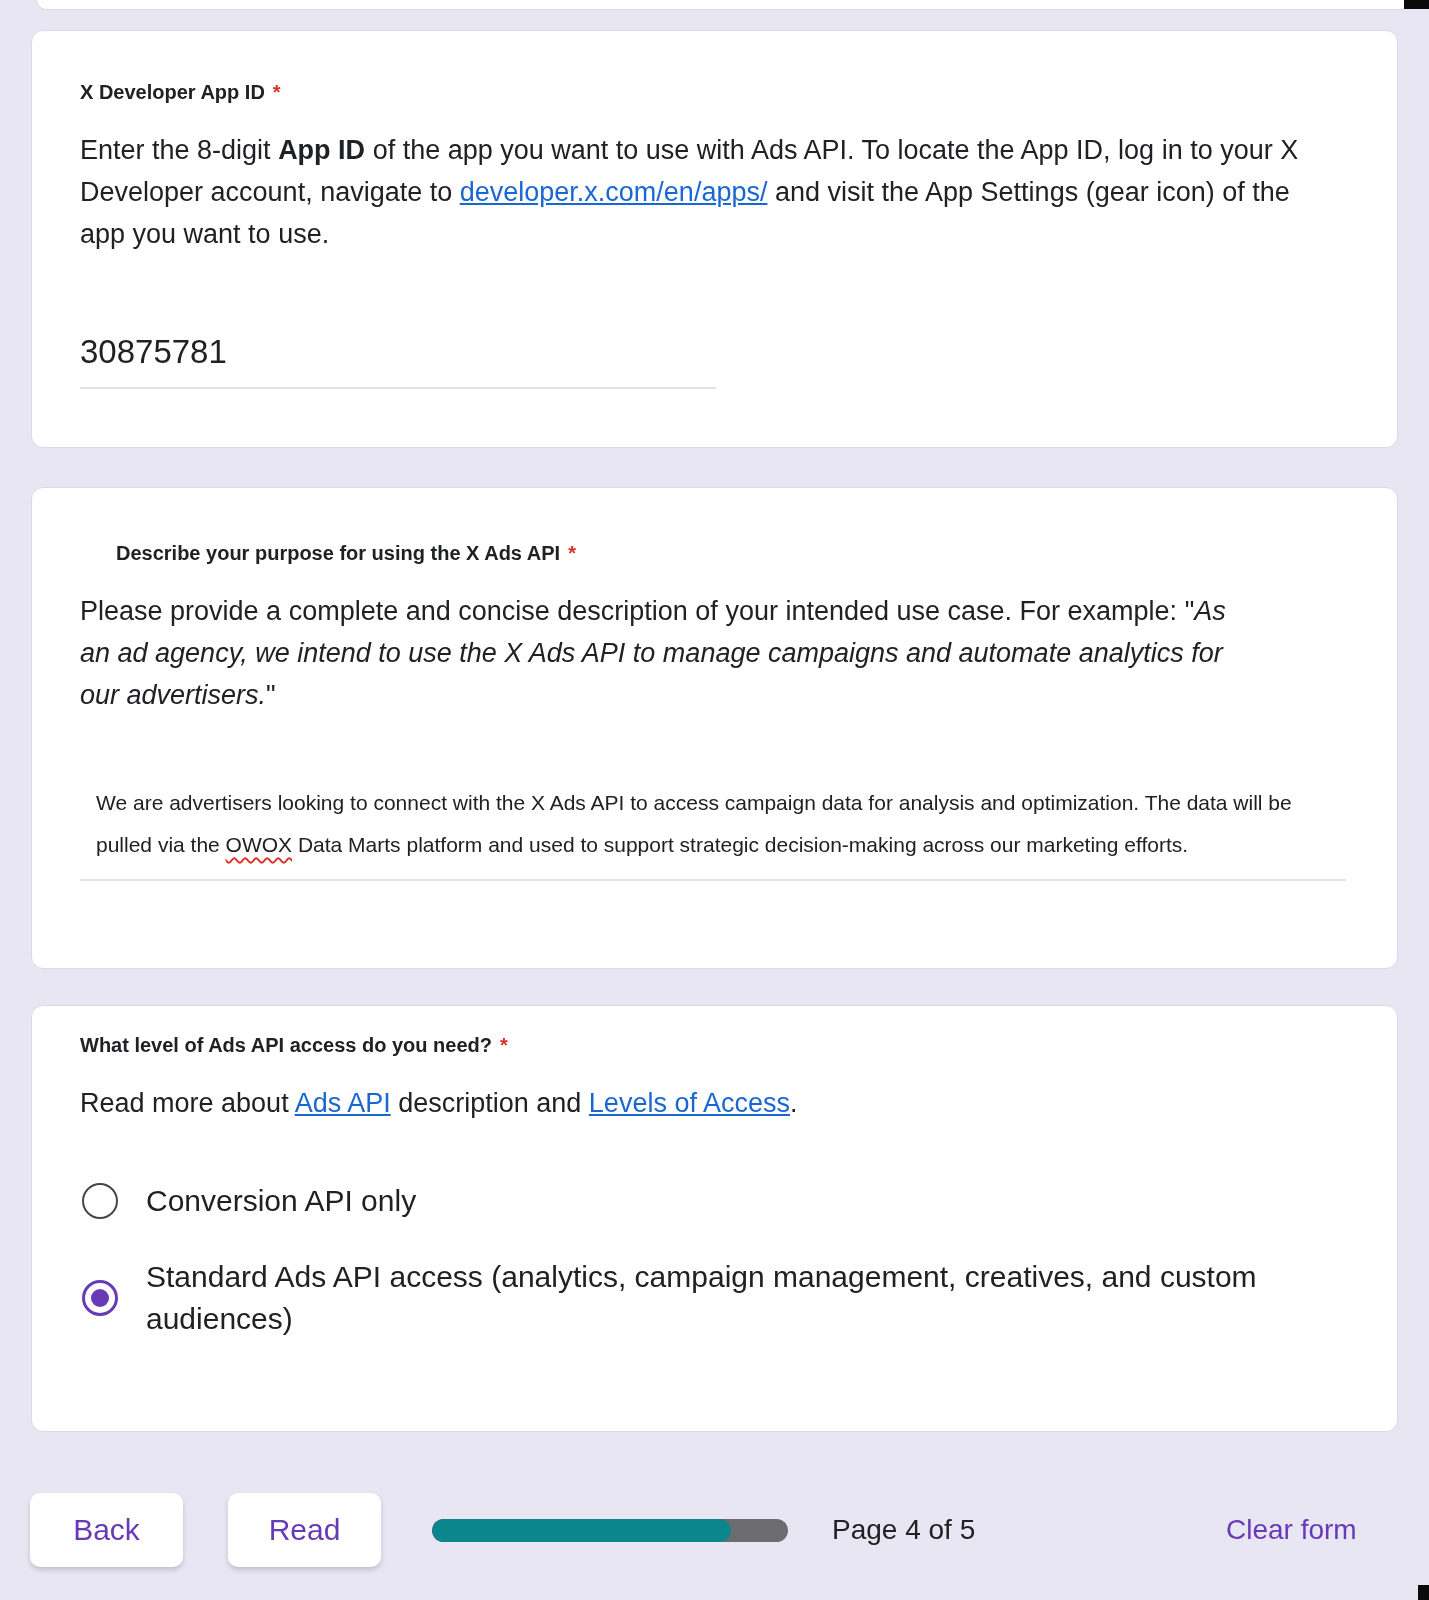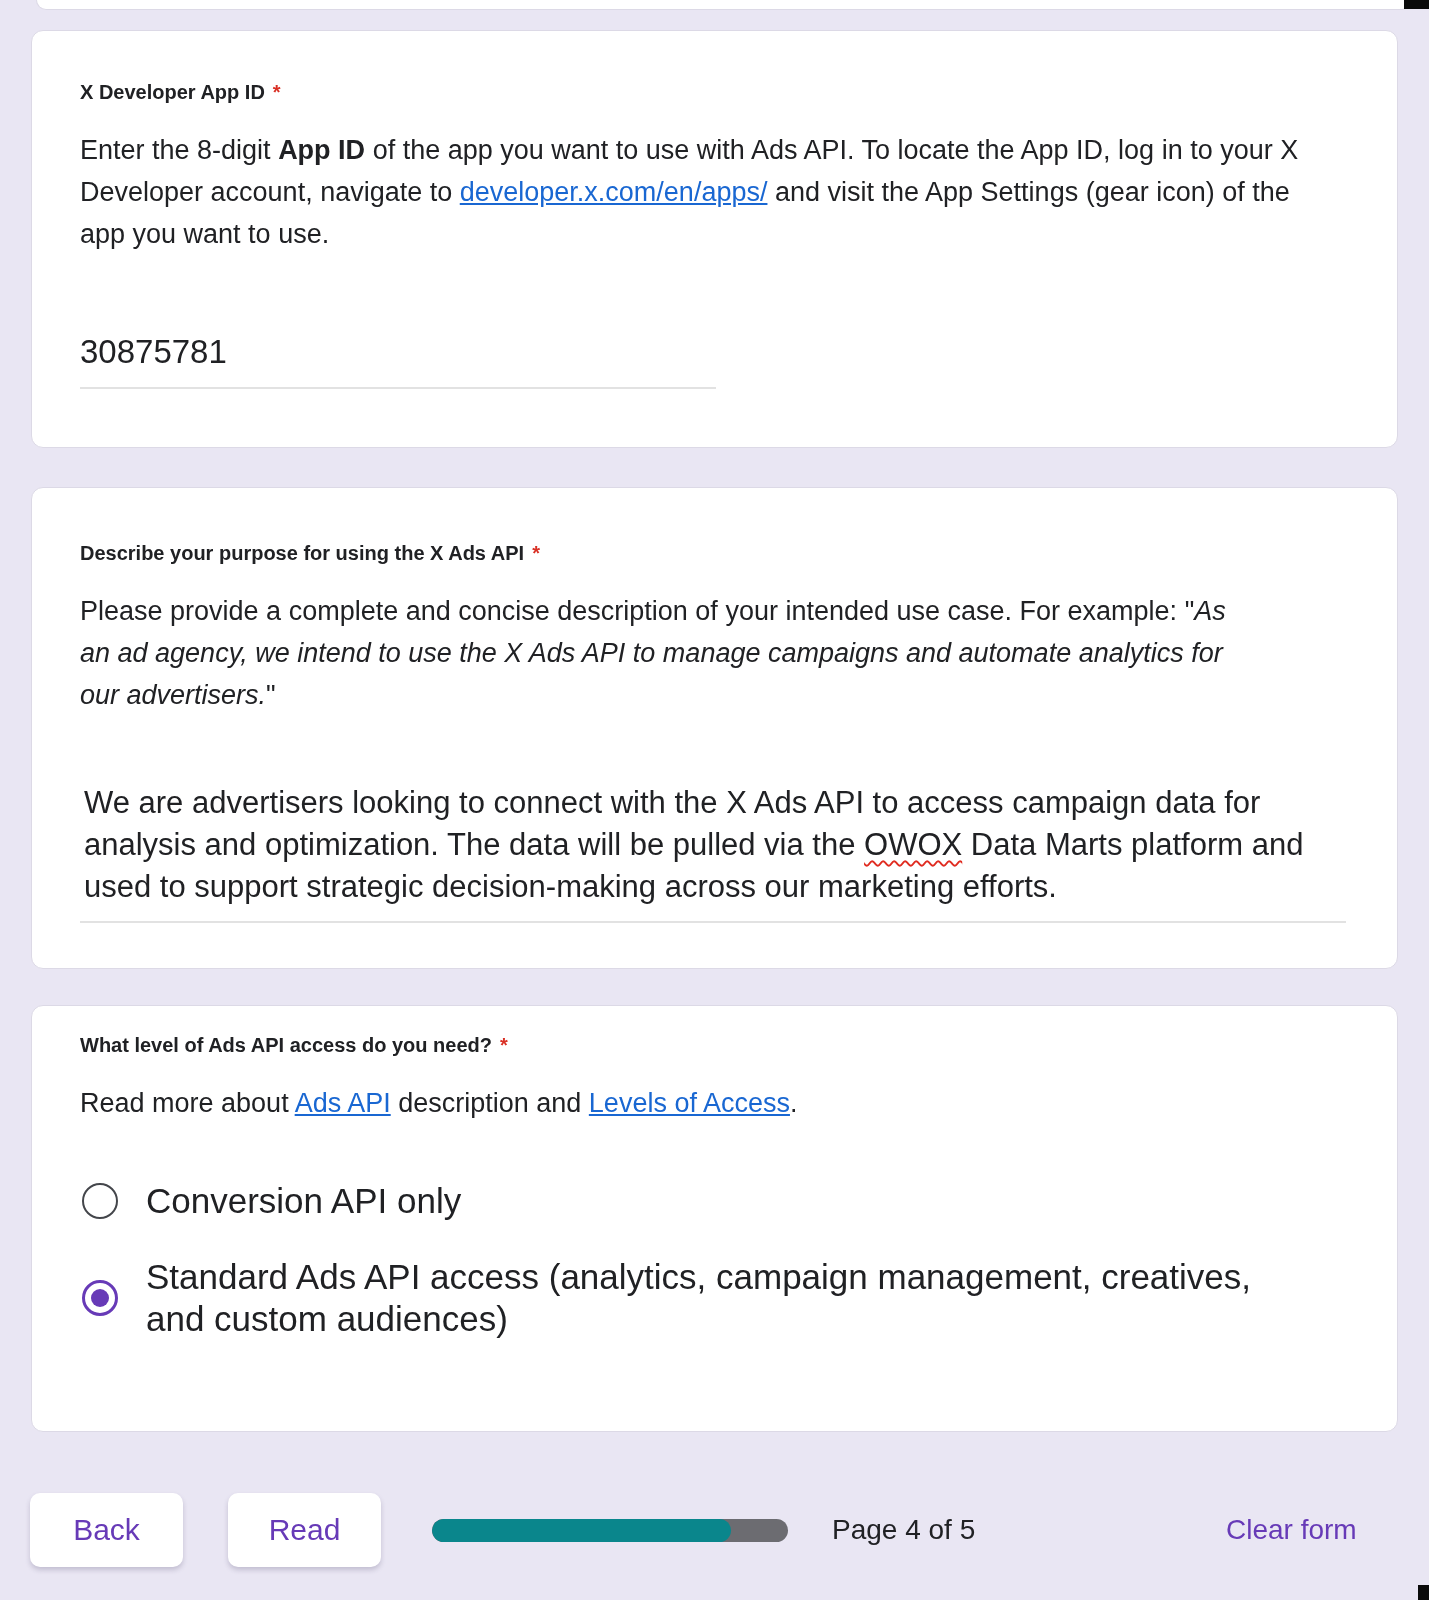--- a/index.html
+++ b/index.html
@@ -34,37 +34,37 @@
   #card-access{top:1005px;height:427px;}
   #top-partial-card{
     position:absolute;left:36px;top:0;width:1376px;height:10px;
     background:var(--card-bg);border-radius:0 0 12px 12px;
     border:1px solid var(--card-border);border-top:none;
   }
   .card-title{
     margin:0;font-size:20px;line-height:34px;font-weight:700;color:var(--text);
   }
   #card-app-id .card-title{padding-top:44px;}
-  #card-purpose .card-title{padding-top:48px;}
+  #card-purpose .card-title{padding-top:48px;margin-left:36px;}
   #card-access .card-title{padding-top:22px;}
   .asterisk{color:var(--asterisk);font-weight:700;margin-left:8px;}
   .card-desc{
     margin:20px 0 0;font-size:27px;line-height:42px;color:var(--text);
   }
   #card-app-id .card-desc{max-width:1226px;}
   #card-purpose .card-desc{max-width:1180px;}
   .inline-link{color:var(--link);text-decoration:underline;cursor:pointer;}
   .answer-value{
     margin-top:80px;font-size:33px;line-height:34px;color:var(--text);
   }
   .input-underline{
     margin-top:18px;width:636px;border-bottom:2px solid var(--underline);
   }
   .answer-paragraph{
-    margin:66px 4px 0;font-size:31px;line-height:42px;color:var(--text);
+    margin:66px 16px 0;font-size:21px;line-height:42px;color:var(--text);
   }
   .textarea-underline{
     margin-top:13px;width:1266px;border-bottom:2px solid var(--underline);
   }
   .misspelled{
     text-decoration-line:underline;
     text-decoration-style:wavy;
     text-decoration-color:#e02b20;
     text-decoration-thickness:2px;
     text-underline-offset:5px;
@@ -77,21 +77,21 @@
   .radio-outer{
     flex:0 0 auto;width:36px;height:36px;border-radius:50%;
     border:2px solid #44464b;margin-left:2px;margin-right:28px;
     display:flex;align-items:center;justify-content:center;background:#fff;
   }
   .radio-outer.selected{
     border:3px solid var(--accent);
   }
   .radio-dot{width:18px;height:18px;border-radius:50%;background:var(--accent);}
   .radio-label{
-    font-size:35px;line-height:42px;color:var(--text);max-width:1150px;
+    font-size:30px;line-height:42px;color:var(--text);max-width:1150px;
   }
   .footer-btn{
     position:absolute;top:1493px;width:153px;height:74px;
     background:#fff;border-radius:10px;border:none;
     box-shadow:0 3px 5px rgba(60,50,90,0.22);
     color:var(--accent);font-size:30px;font-weight:500;
     font-family:"Liberation Sans", sans-serif;
     display:flex;align-items:center;justify-content:center;cursor:pointer;
   }
   #back-btn{left:30px;}

